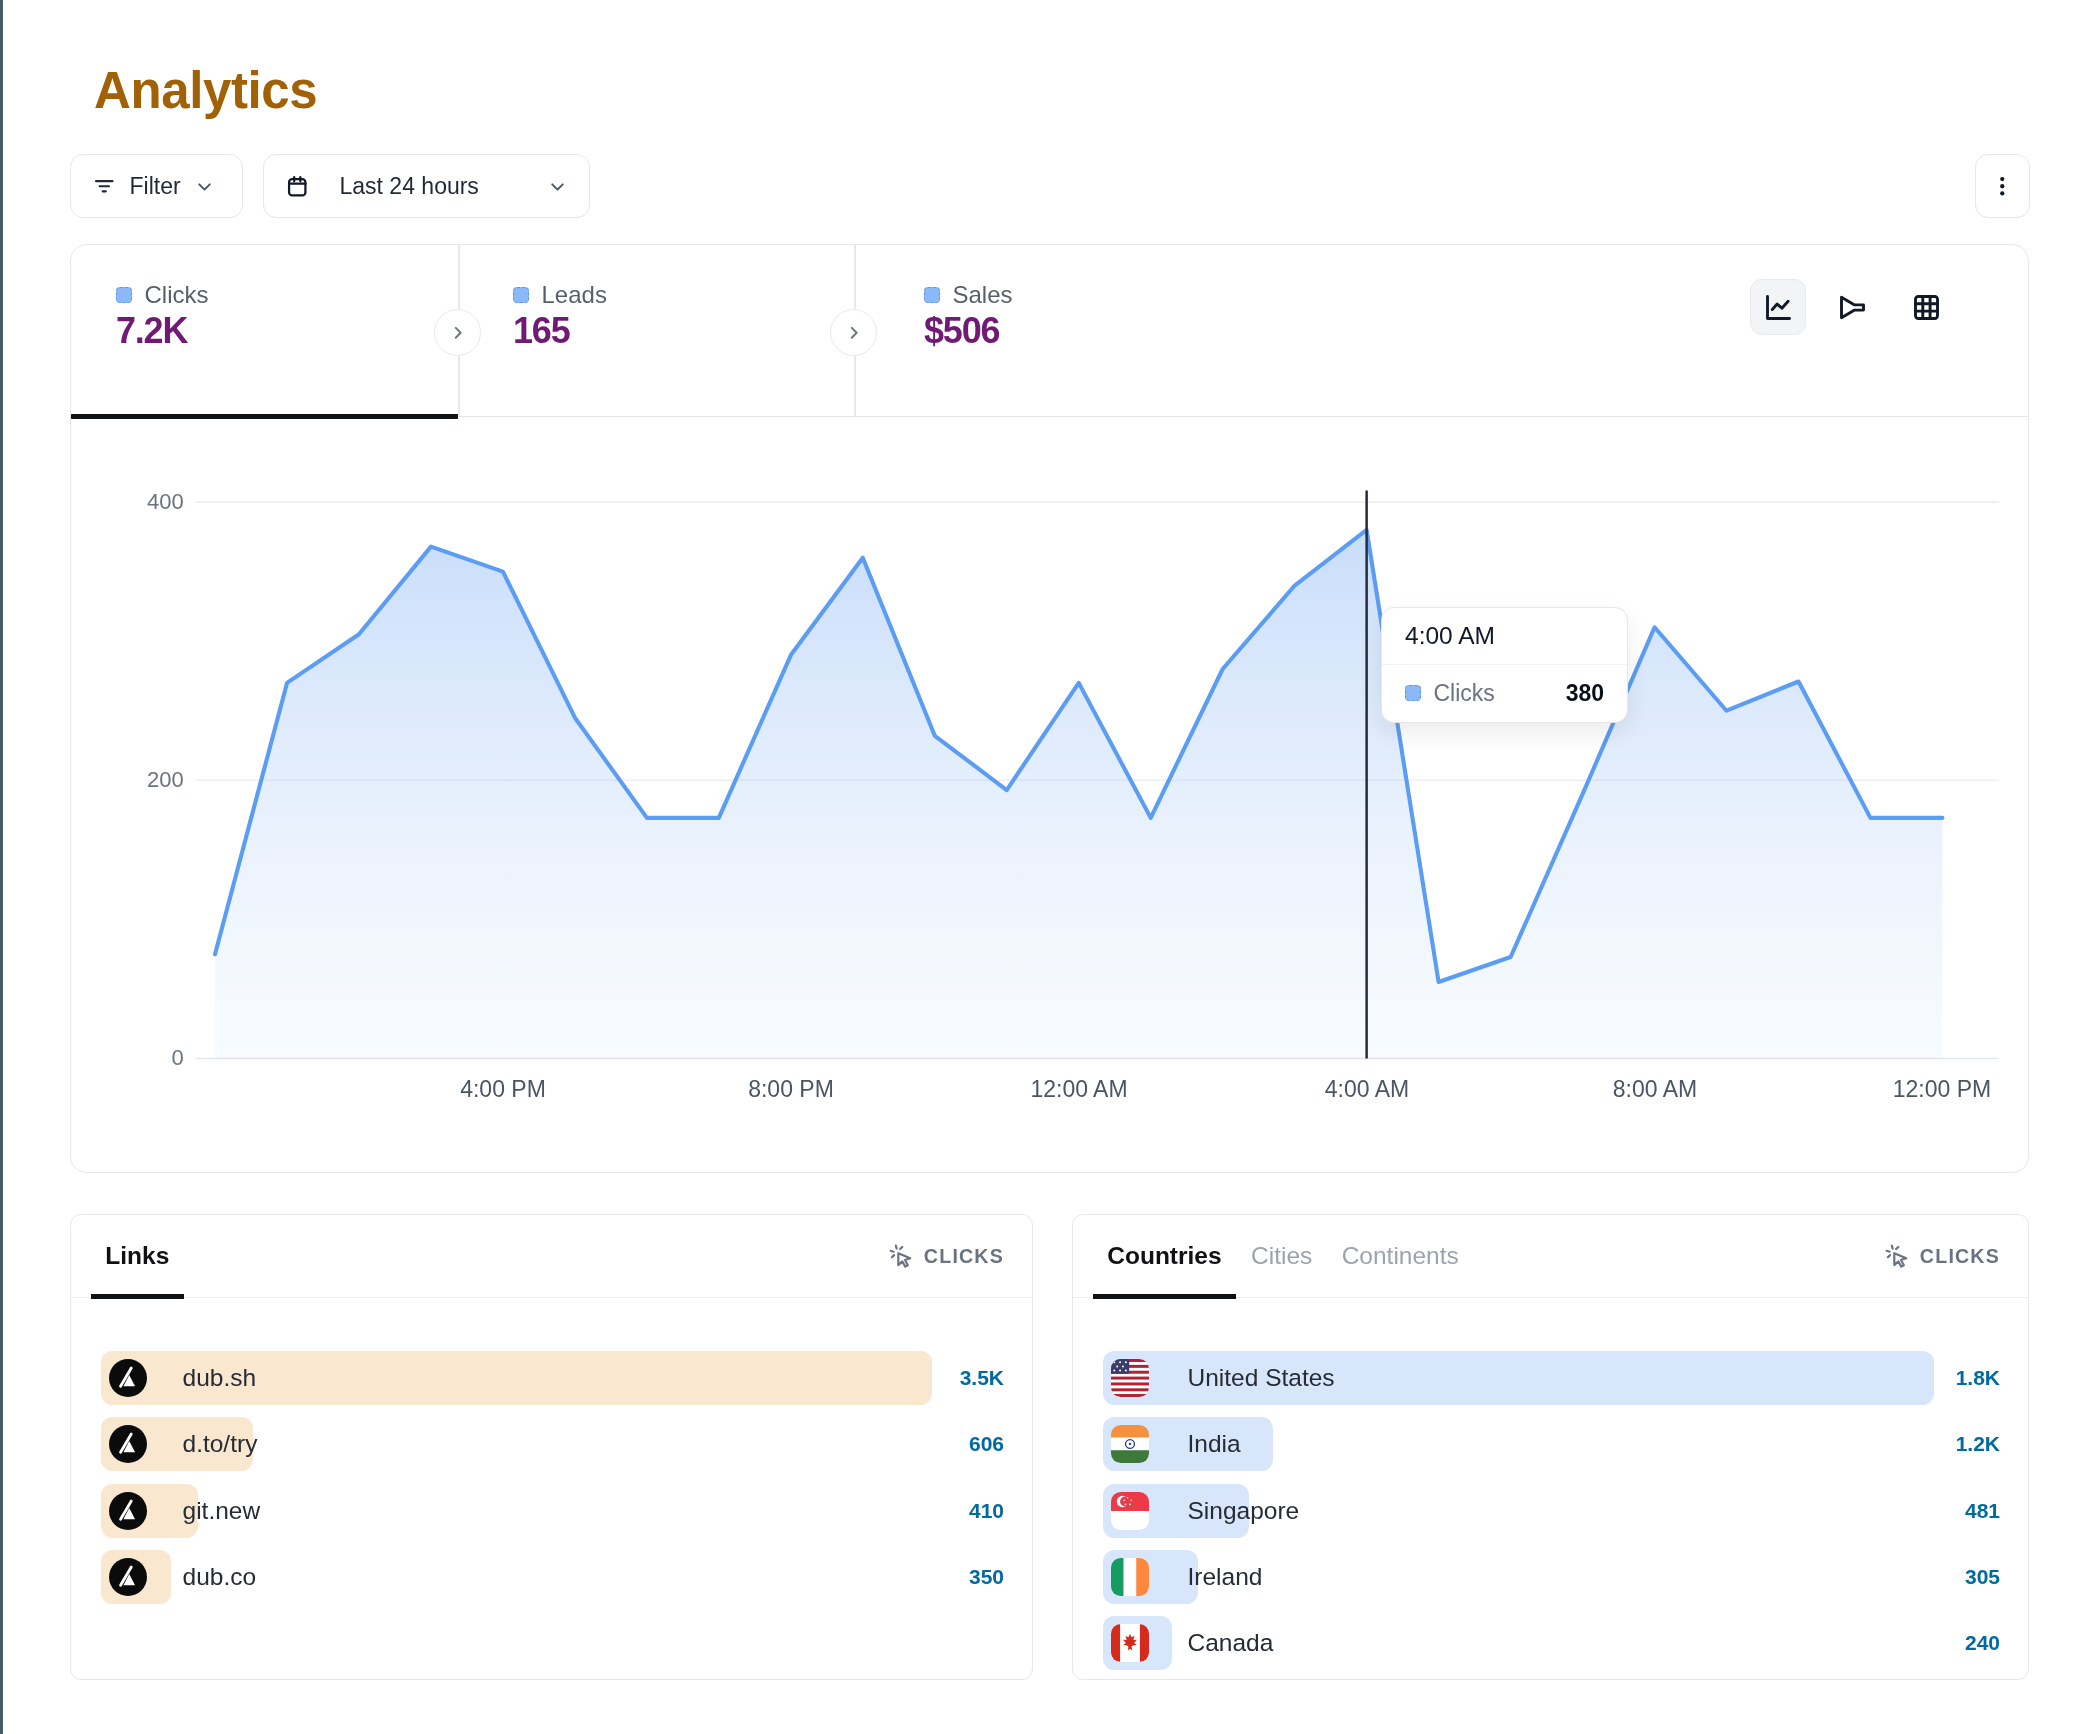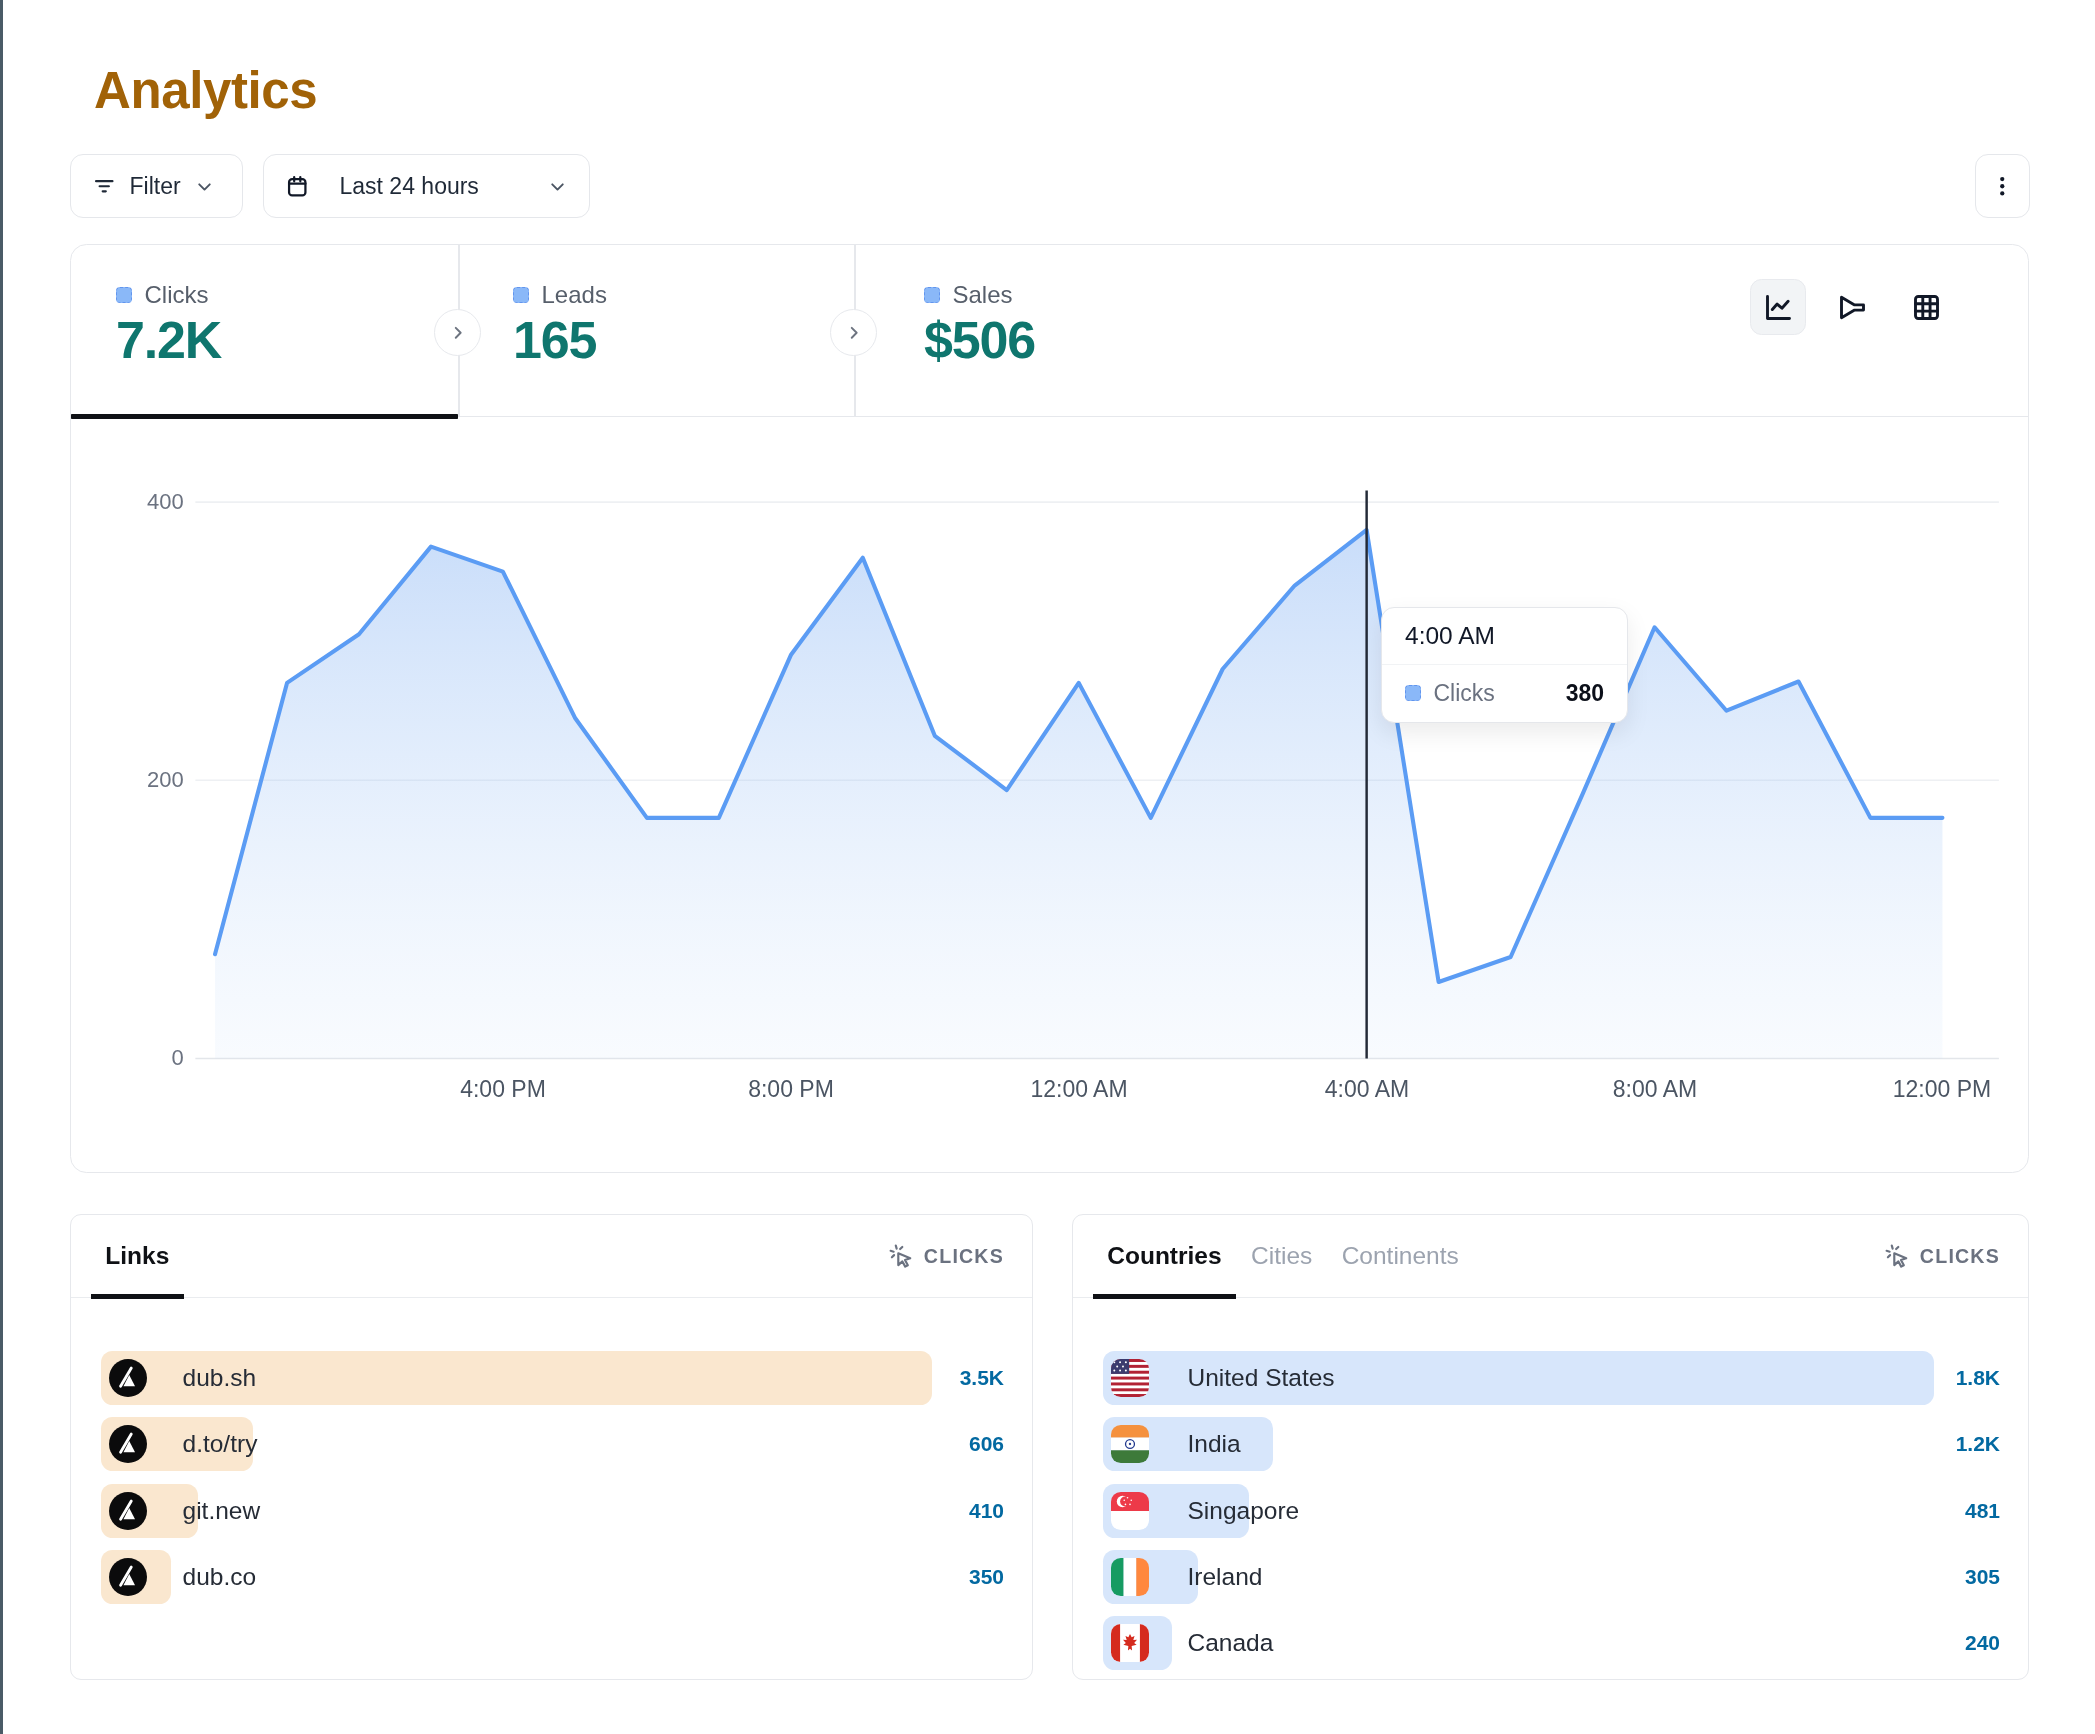--- a/index.html
+++ b/index.html
@@ -30,21 +30,21 @@
   .main-card {
     position:absolute; left:70px; top:244px; width:1959px; height:929px;
     background:#fff; border:1.6px solid #e6e8ec; border-radius:16.4px;
   }
   .stats-row { position:absolute; left:0; top:0; width:100%; height:172px; border-bottom:1.6px solid #e6e8ec; }
   .stat-divider { position:absolute; top:0; width:1.6px; height:172px; background:#e6e8ec; }
   .stat { position:absolute; top:0; height:172px; cursor:pointer; }
   .stat-head { position:absolute; top:36px; display:flex; align-items:center; gap:13px; }
   .marker { width:15.5px; height:15.5px; border-radius:4.1px; background:#8ab8f8; border:1.6px dashed rgba(67,121,230,0.55); }
   .stat-label { font-size:24px; color:#575f6b; }
-  .stat-value { position:absolute; top:65px; font-size:52px; font-weight:800; letter-spacing:-1.2px; color:#0f766e; }
+  .stat-value { position:absolute; top:65px; font-size:36px; font-weight:800; letter-spacing:-1.2px; color:#701a75; }
   .active-underline { position:absolute; left:0; bottom:-1.6px; width:387px; height:4.9px; background:#0f1115; border-radius:0.8px; }
   .step-circle {
     position:absolute; top:64px; width:47px; height:47px; border-radius:50%;
     background:#fff; border:1.6px solid #e7e9ed; display:flex; align-items:center; justify-content:center;
     z-index:3; cursor:pointer;
   }
   .view-toggle { position:absolute; top:34px; right:74px; display:flex; align-items:center; gap:18px; }
   .view-btn { width:56px; height:56px; border-radius:11.5px; display:flex; align-items:center; justify-content:center; cursor:pointer; background:transparent; border:1.6px solid transparent; }
   .view-btn.active { background:#f2f4f6; border-color:#e8eaee; }
 

